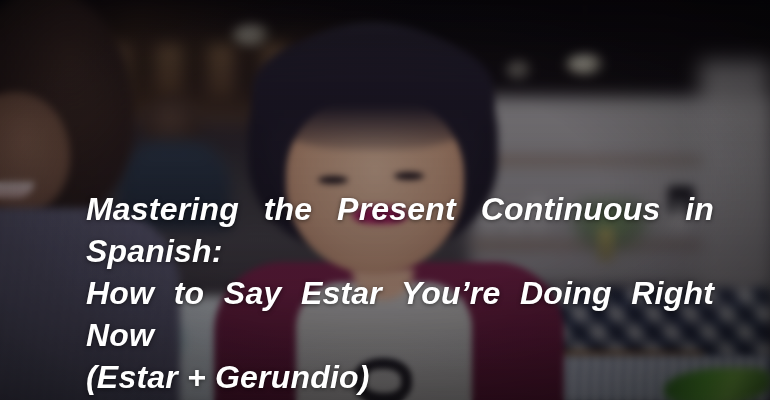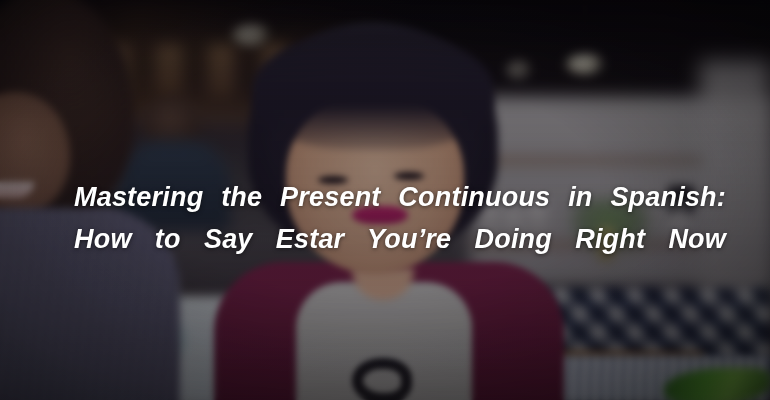--- a/index.html
+++ b/index.html
@@ -295,24 +295,24 @@
   }
 
   
   .title-wrap {
     position: absolute;
     left: 70px;
     top: 172px;
     width: 660px;
   }
   .title {
-    margin: 4px;
+    margin: 16px;
     color: #ffffff;
     font-family: "Liberation Sans", sans-serif;
-    font-size: 27px;
+    font-size: 32px;
     font-weight: bold;
     font-style: italic;
     line-height: 42px;
     letter-spacing: 0.2px;
     text-align: justify;
     text-align-last: left;
     text-shadow: 0 1px 4px rgba(0,0,0,0.55);
   }
   .title .line {
     display: block;
@@ -388,16 +388,17 @@
     <div class="blur-pass"></div>
   </div>
 
   <div class="scrim"></div>
   <div class="scrim-vignette"></div>
 
   <div class="title-wrap">
     <h1 class="title">
       <span class="line just">Mastering the Present Continuous in Spanish:</span>
       <span class="line just">How to Say Estar You’re Doing Right Now</span>
+      <span class="line">(Estar + Gerundio)</span>
     </h1>
   </div>
 
 </div>
 
 </body></html>

